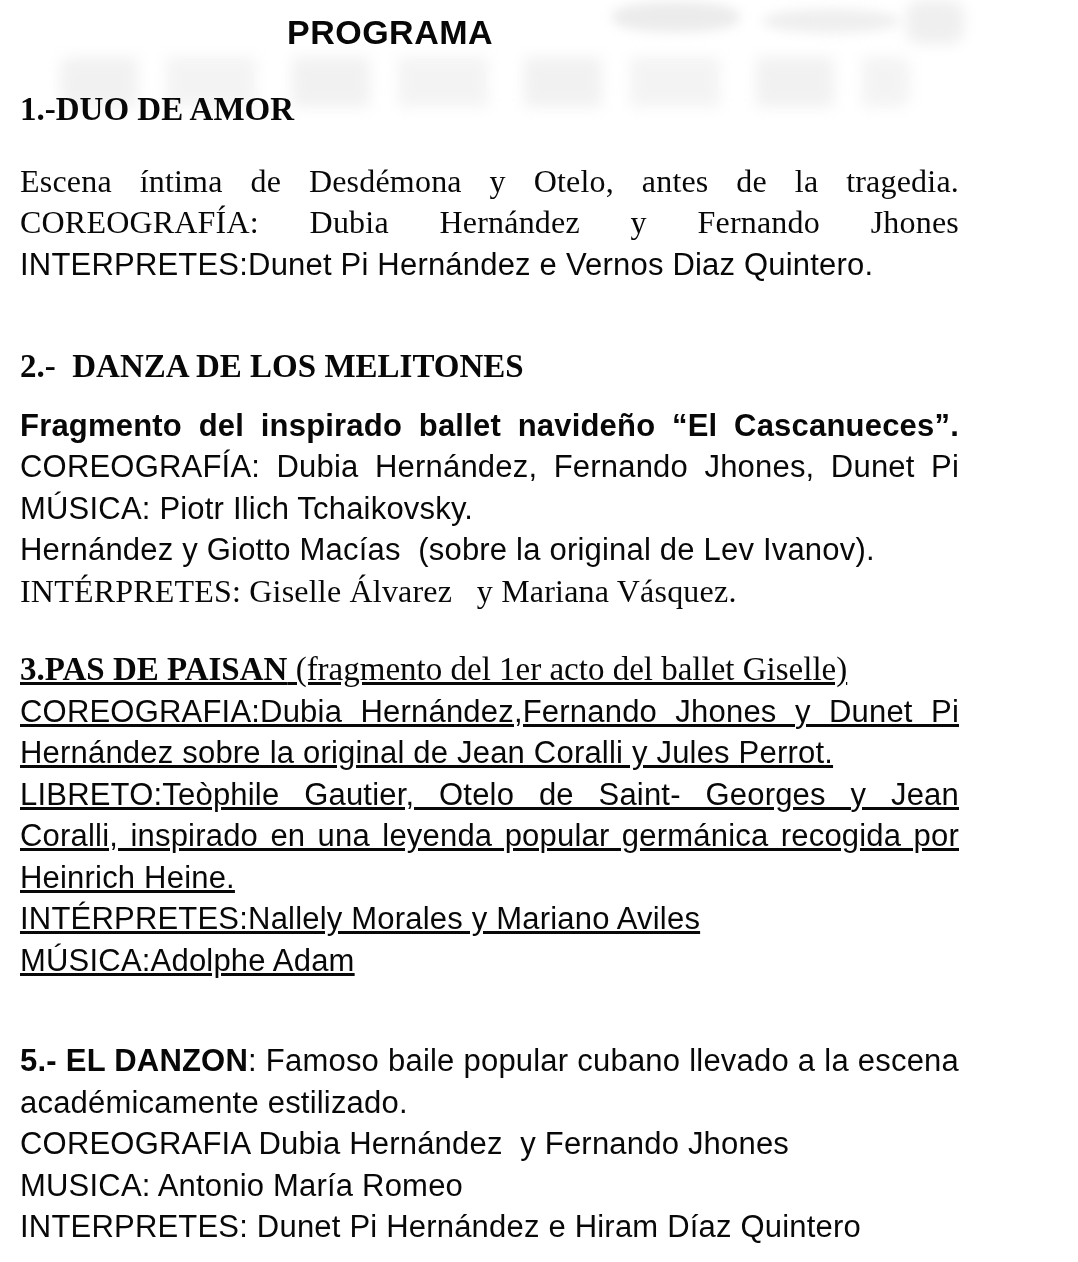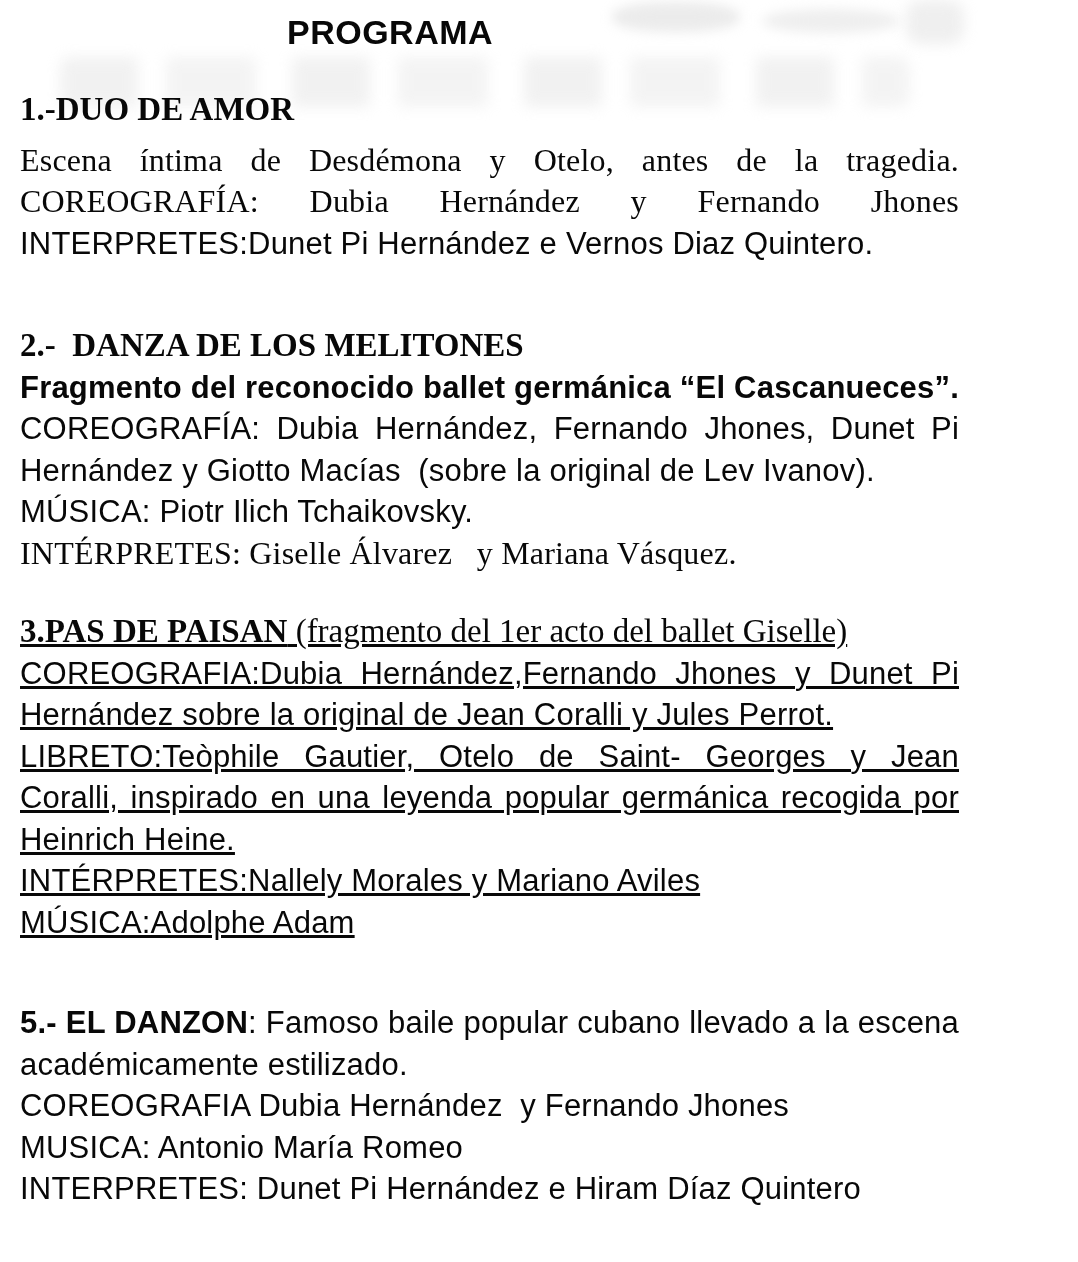--- a/index.html
+++ b/index.html
@@ -16,21 +16,21 @@
   }
   .page {
     position: relative;
     padding: 12px 20px 0 20px;
     box-sizing: border-box;
     width: 979px;
   }
   
   .sf { font-family: "Liberation Serif", "DejaVu Serif", serif; }
   .ss { font-family: "Liberation Sans", "DejaVu Sans", sans-serif; }
-  .b  { font-weight: 700; }
+  .b  { font-weight: 700; margin-top: 17px; }
 
   
   .line {
     line-height: 41.5px;
     white-space: pre-wrap;
     letter-spacing: 0.2px;
   }
   .line.sf { font-size: 32px; }
   .line.ss { font-size: 31px; }
   .just {
@@ -45,21 +45,21 @@
   }
   .title {
     font-size: 34px;
     font-weight: 700;
     line-height: 41px;
     margin-left: 267px;
     letter-spacing: 0.5px;
   }
   
   .sec1 { margin-top: 36px; }
-  .sec1 .para { margin-top: 9px; }
+  .sec1 .para { margin-top: 30px; }
   .sec2 { margin-top: 61px; }
   .sec3 { margin-top: 37px; text-decoration: underline; }
   .sec4 { margin-top: 59px; }
 
   
   .smudge {
     position: absolute;
     pointer-events: none;
   }
   .smudge-band {
@@ -94,24 +94,24 @@
     <div class="hline sf b">1.-DUO DE AMOR</div>
     <div class="para">
       <div class="line sf just">Escena íntima de Desdémona y Otelo, antes de la tragedia.</div>
       <div class="line sf just">COREOGRAFÍA: Dubia Hernández y Fernando Jhones</div>
       <div class="line ss">INTERPRETES:Dunet Pi Hernández e Vernos Diaz Quintero.</div>
     </div>
   </div>
 
   <div class="sec2">
     <div class="hline sf b">2.-  DANZA DE LOS MELITONES</div>
-    <div class="line ss b just">Fragmento del reconocido ballet germánica “El Cascanueces”.</div>
+    <div class="line ss b just">Fragmento del inspirado ballet navideño “El Cascanueces”.</div>
     <div class="line ss just">COREOGRAFÍA: Dubia Hernández,  Fernando Jhones, Dunet Pi</div>
+    <div class="line ss">MÚSICA: Piotr Ilich Tchaikovsky.</div>
     <div class="line ss">Hernández y Giotto Macías  (sobre la original de Lev Ivanov).</div>
-    <div class="line ss">MÚSICA: Piotr Ilich Tchaikovsky.</div>
     <div class="line sf">INTÉRPRETES: Giselle Álvarez   y Mariana Vásquez.</div>
   </div>
 
   <div class="sec3">
     <div class="hline sf"><span class="b">3.PAS DE PAISAN</span><span> (fragmento del 1er acto del ballet Giselle)</span></div>
     <div class="line ss just">COREOGRAFIA:Dubia Hernández,Fernando Jhones y Dunet Pi</div>
     <div class="line ss">Hernández sobre la original de Jean Coralli y Jules Perrot.</div>
     <div class="line ss just">LIBRETO:Teòphile Gautier, Otelo de Saint- Georges y Jean</div>
     <div class="line ss just">Coralli, inspirado en una leyenda popular germánica recogida por</div>
     <div class="line ss">Heinrich Heine.</div>

